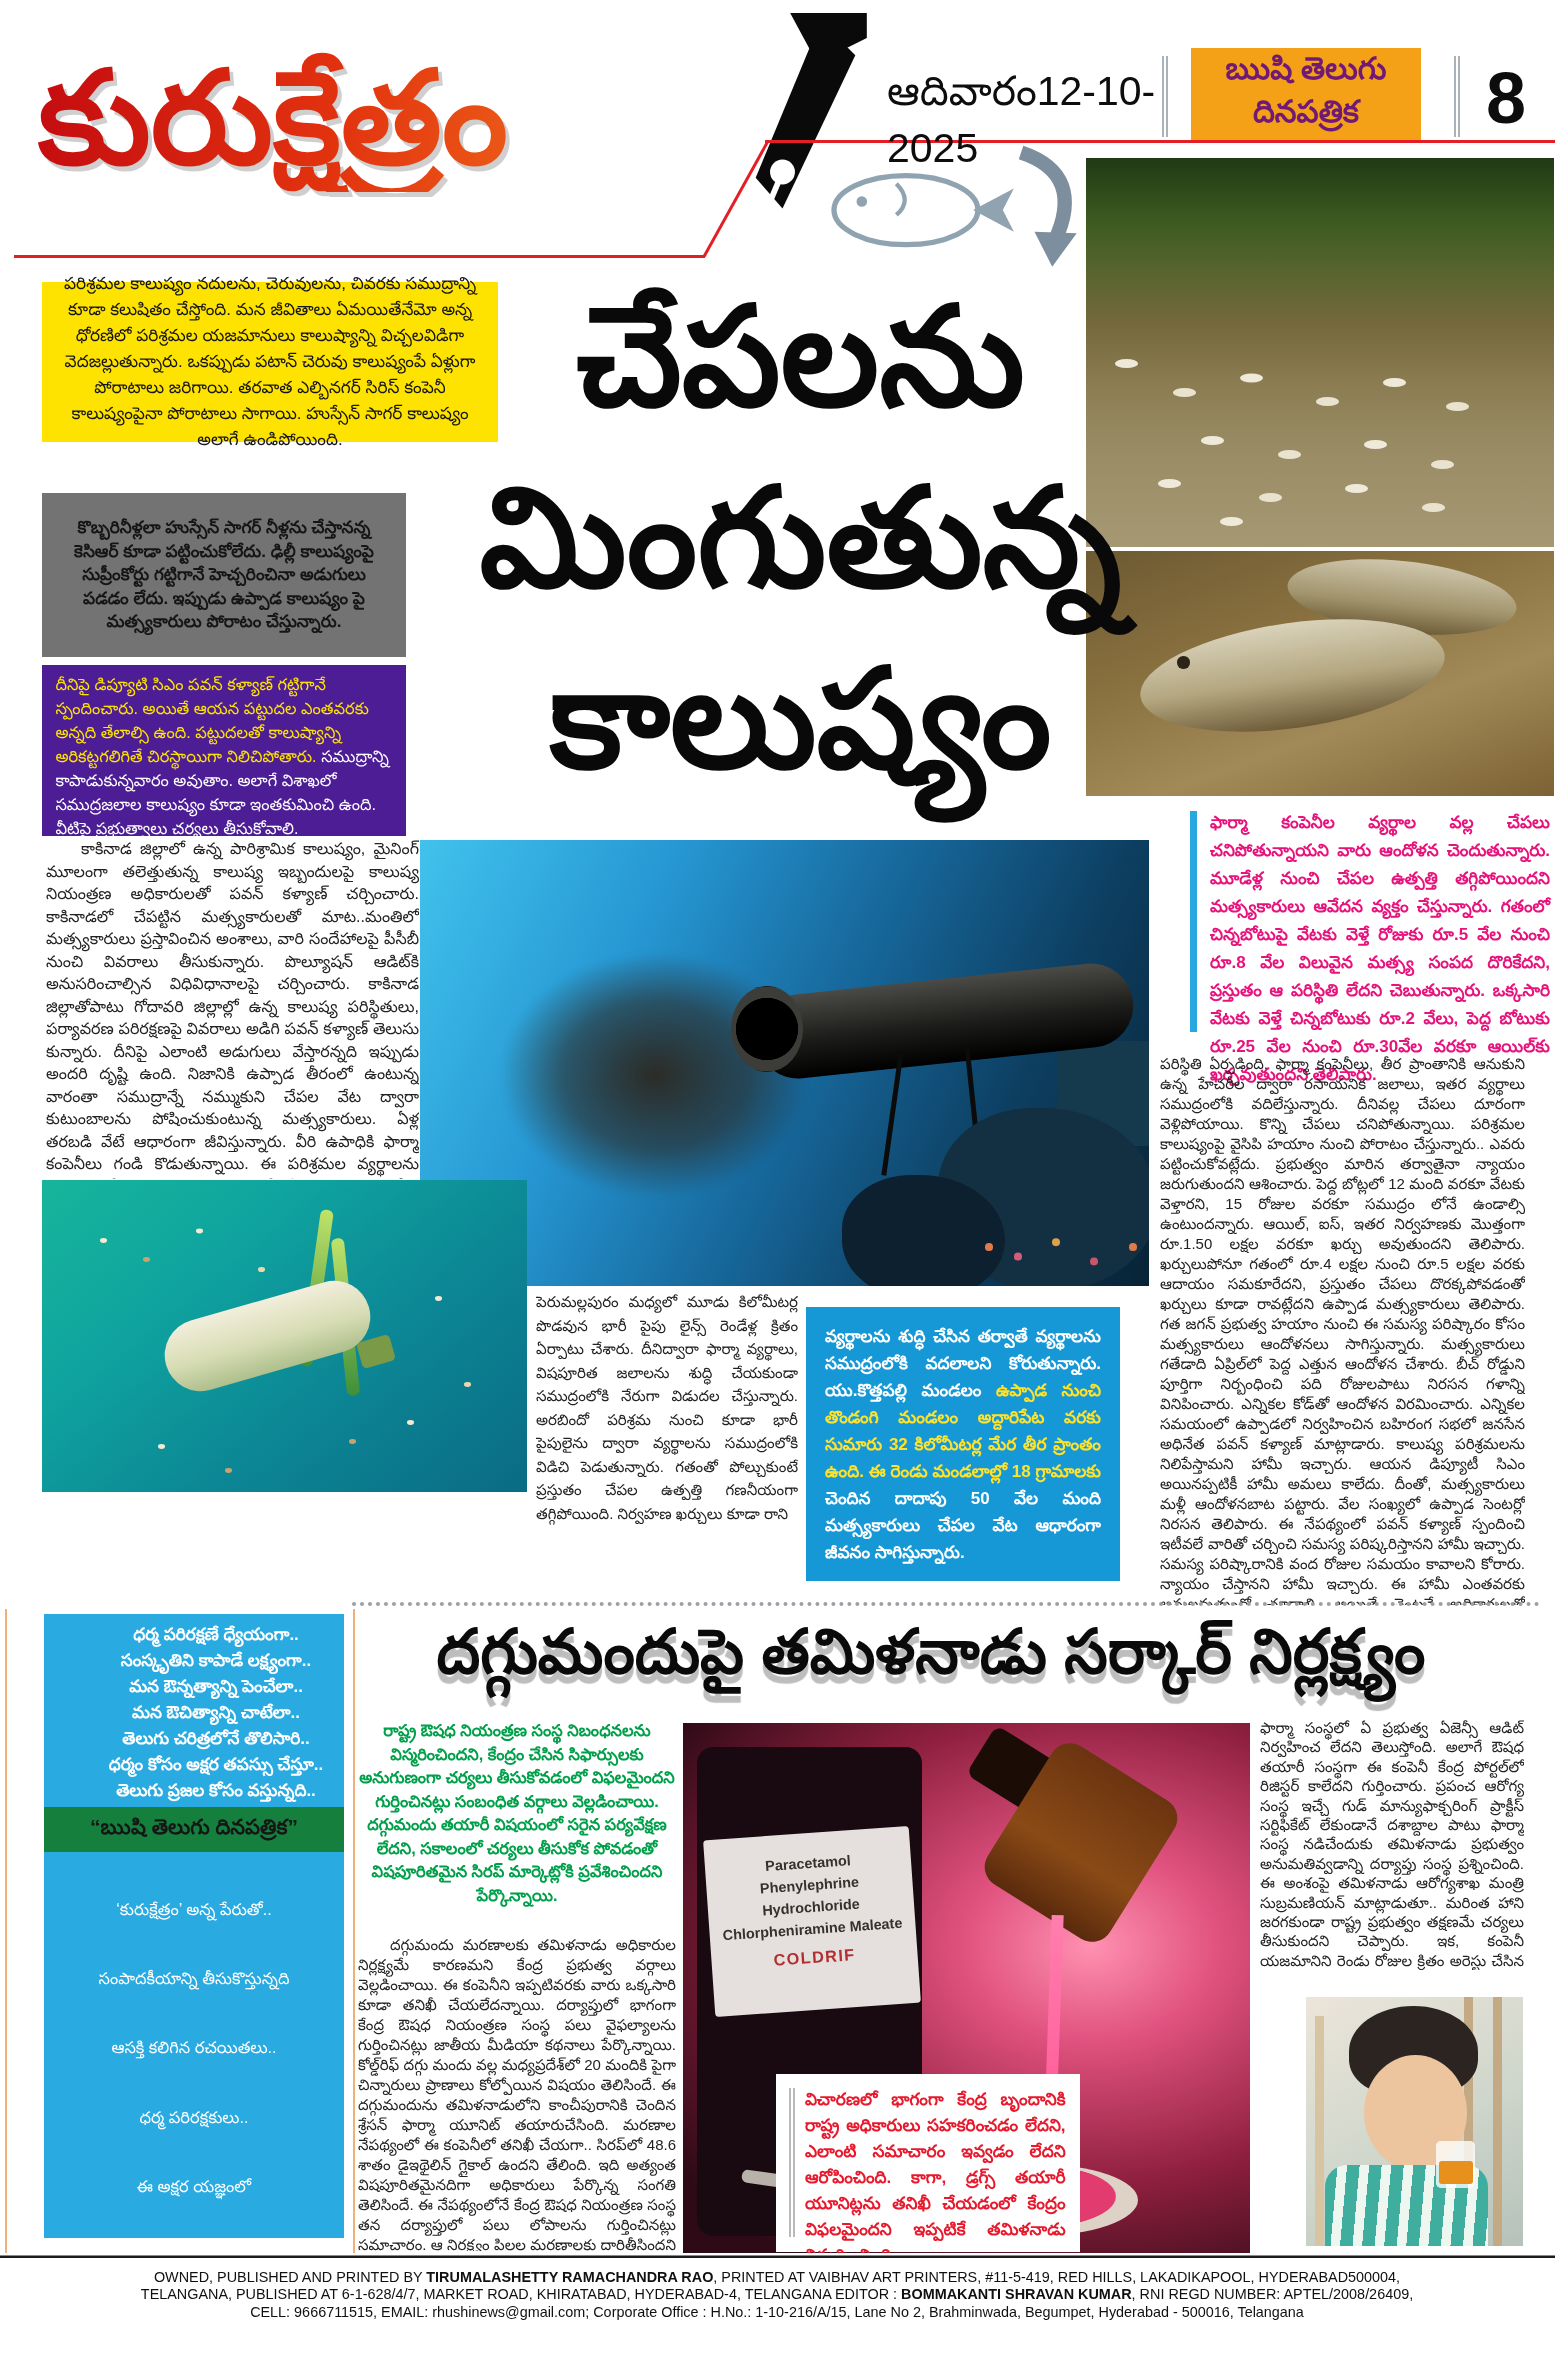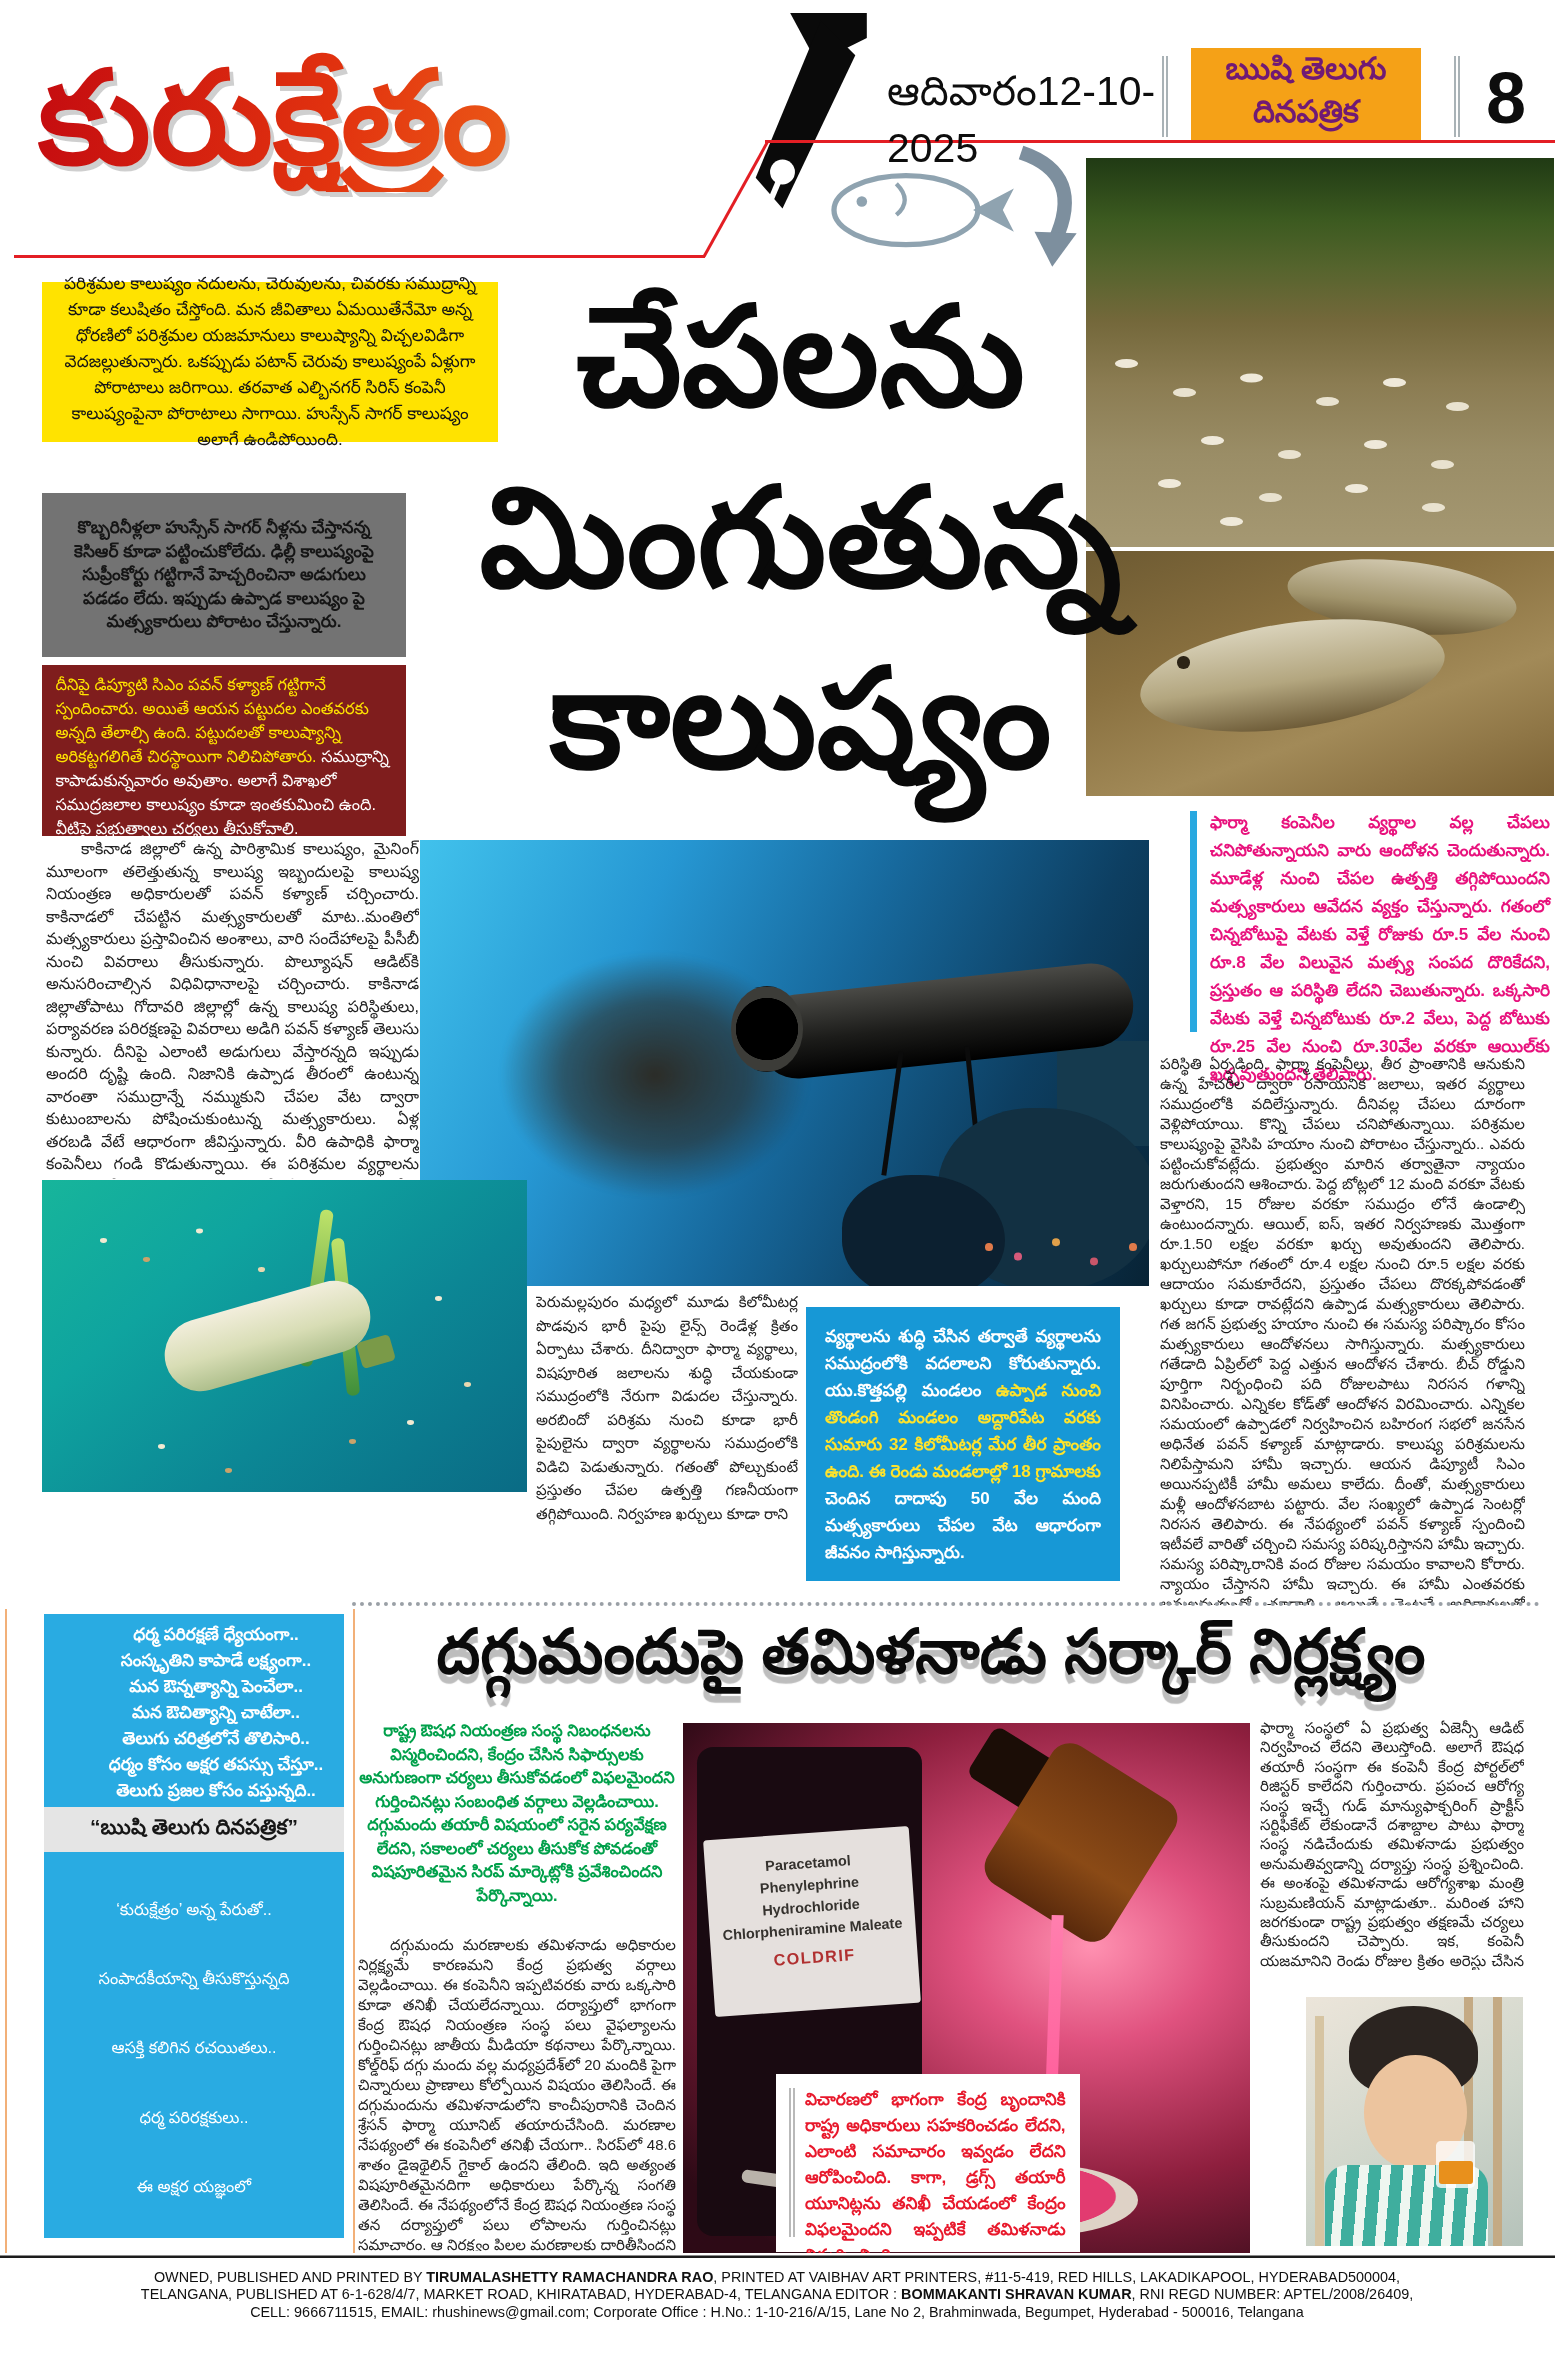--- a/index.html
+++ b/index.html
@@ -24,21 +24,21 @@
   .rl-left{left:14.4px;top:255px;width:691px;}
   .rl-diag{left:704px;top:255px;width:131px;transform-origin:left center;transform:rotate(-61deg);}
   .rl-right{left:765px;top:140px;width:790px;}
 
   
   .box{display:flex;align-items:center;justify-content:center;text-align:center;}
   .yellow-box{left:42px;top:282px;width:456px;height:160px;background:#ffe300;
     font-size:17px;line-height:26px;color:#151515;padding:3.8px 12.5px;box-sizing:border-box;}
   .green-box{left:42px;top:493px;width:364px;height:164px;background:#737373;
     font-size:17px;line-height:23.5px;color:#151515;padding:4.8px 16.3px;box-sizing:border-box;font-weight:bold;}
-  .red-box{left:42px;top:665px;width:364px;height:171px;background:#7f1d1d;
+  .red-box{left:42px;top:665px;width:364px;height:171px;background:#4c1d95;
     font-size:16.3px;line-height:24px;padding:6.7px 13.4px;box-sizing:border-box;}
   .red-box .y{color:#ffe300;} .red-box .w{color:#ffffff;}
 
   .headline1{left:422px;top:266px;width:757px;height:551px;font-size:139px;line-height:181px;
     font-weight:bold;color:#090909;text-align:center;white-space:nowrap;}
 
   
   .photo{overflow:hidden;}
   .ph-deadfish1{left:1086px;top:158px;width:468px;height:389px;
     background:linear-gradient(180deg,#203a14 0%,#3c5a20 16%,#55642d 28%,#74683b 42%,#8b7c52 58%,#9a8d66 76%,#a59872 100%);}
@@ -101,21 +101,21 @@
   .bluebox .w{color:#ffffff;} .bluebox .y{color:#ffe32b;}
 
   .dotted-sep{left:352px;top:1602px;width:1188px;height:0;border-top:4.3px dotted #9aa0a6;}
 
   
   .orange-rule{width:1.9px;background:#f2b078;top:1609px;height:644px;}
   .or1{left:4.8px;} .or2{left:353px;}
   .sidebar{left:44px;top:1614px;width:300px;height:624px;background:#29abe2;color:#fff;
     text-align:center;box-sizing:border-box;padding-top:7.7px;}
   .sb-line{font-size:17px;line-height:26px;font-weight:bold;padding-left:44px;}
-  .sb-band{height:45px;margin:2.9px 0;background:#e5e5e5;color:#161616;font-size:21px;font-weight:bold;
+  .sb-band{height:45px;margin:2.9px 0;background:#15803d;color:#161616;font-size:21px;font-weight:bold;
     display:flex;align-items:center;justify-content:center;}
   .sb-mid{font-size:16.3px;line-height:24.4px;font-weight:normal;margin-top:45px;}
   .sb-big1{font-size:25px;line-height:41px;font-weight:bold;margin-top:3.8px;}
   .sb-big2{font-size:36px;line-height:46px;font-weight:bold;}
 
   
   .headline2{left:356px;top:1616px;width:1150px;font-size:62px;font-weight:bold;color:#0a0a0a;
     text-align:center;white-space:nowrap;text-shadow:0 8.6px 1px #bdbdbd;}
   .a2-green{left:358px;top:1719px;width:318px;font-size:16.3px;line-height:23.5px;font-weight:bold;
     color:#00a04a;text-align:center;}

